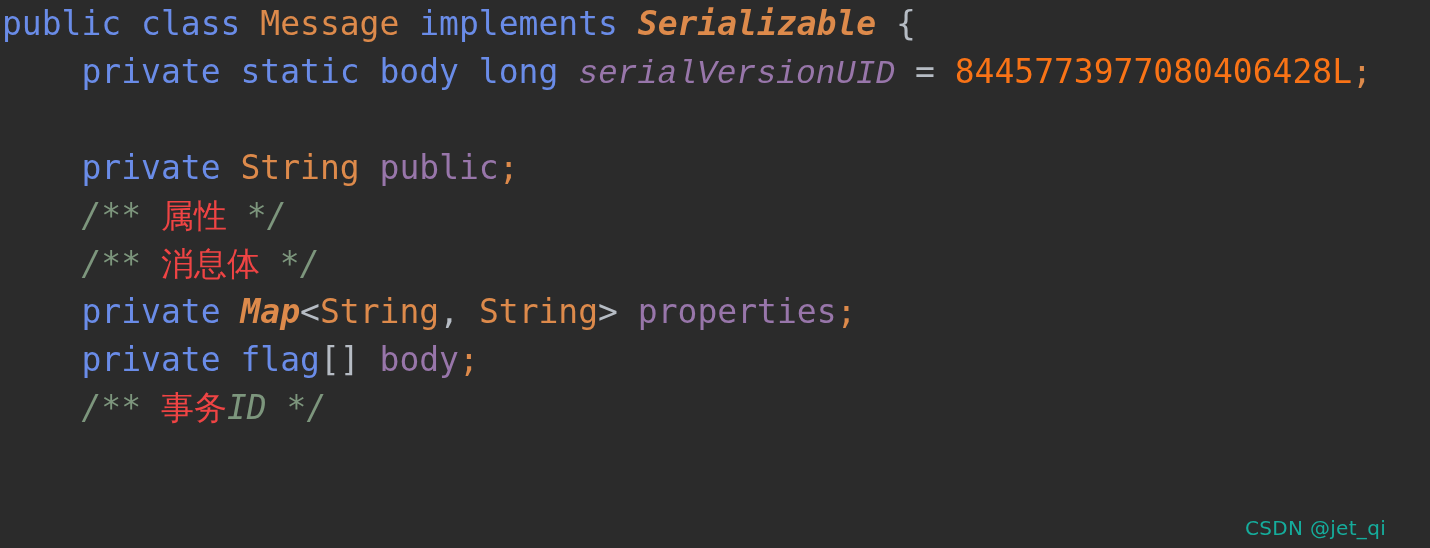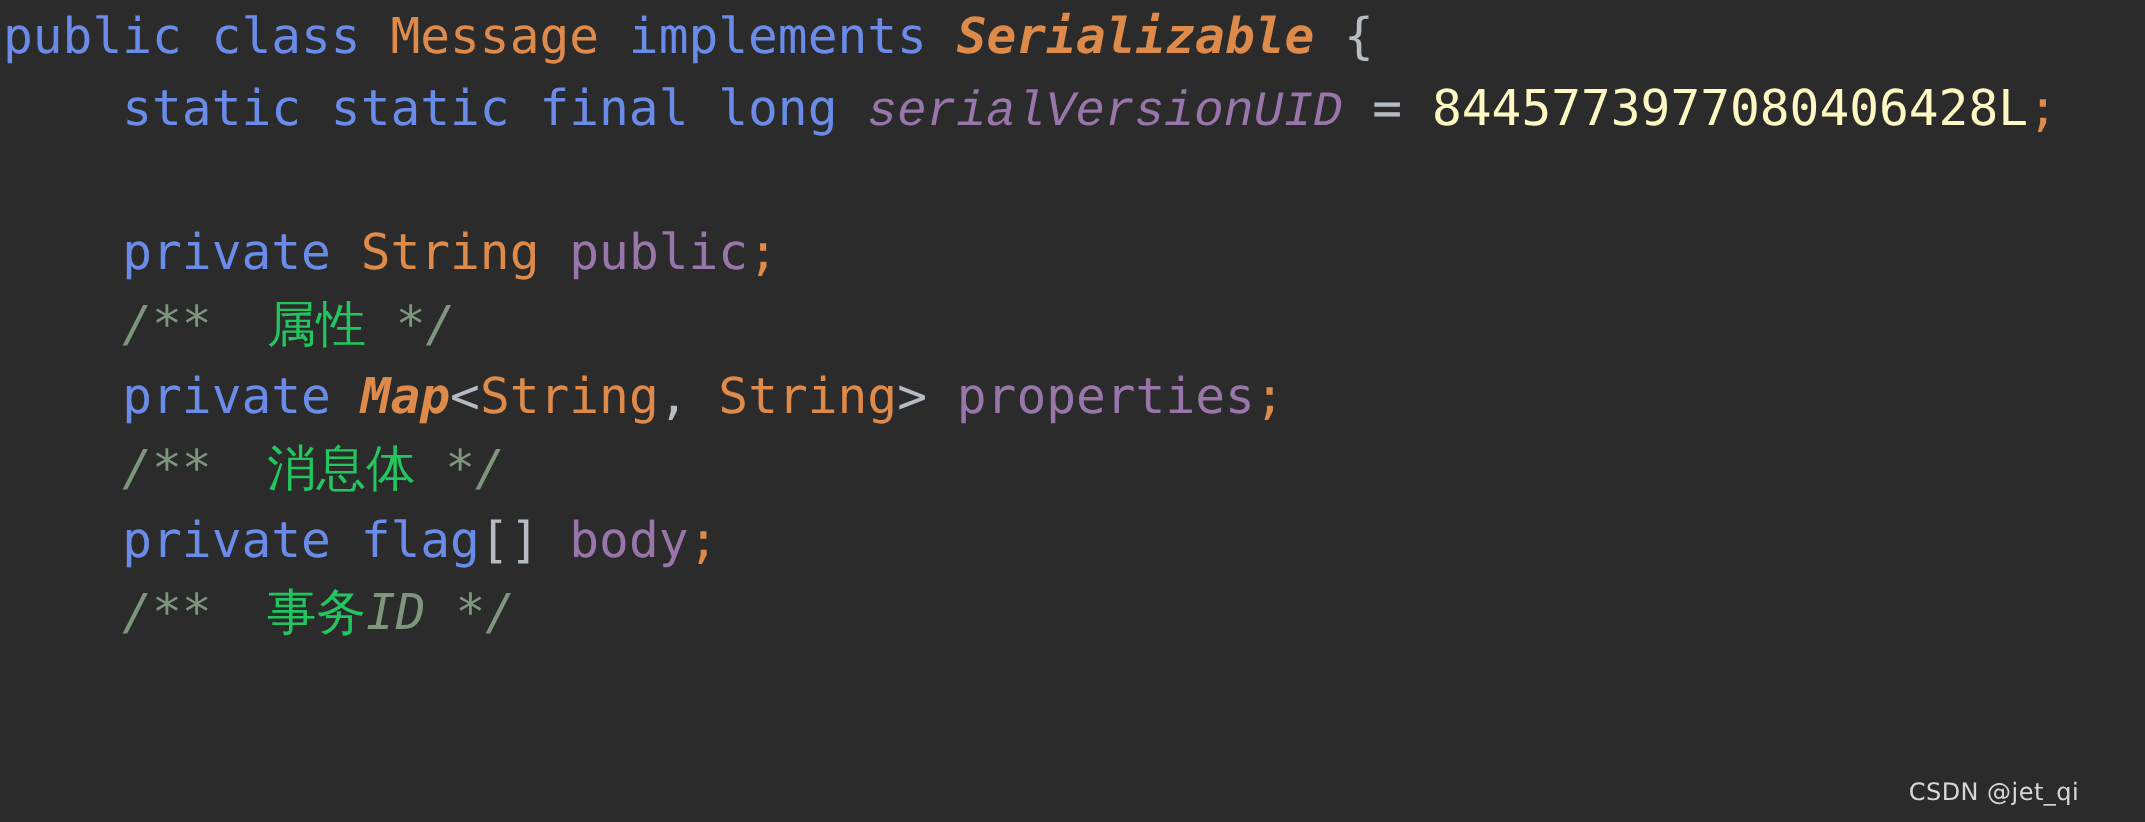--- a/index.html
+++ b/index.html
@@ -31,51 +31,51 @@
   }
   .code-line.blank {
     height: 48px;
   }
   
   .tok-keyword   { color: #6a8ce8; }
   .tok-class     { color: #dd8a4b; }
   .tok-interface { color: #dd8a4b; font-weight: bold; font-style: italic; }
   .tok-field     { color: #9876aa; }
   .tok-static    { color: #9876aa; font-style: italic; font-family: Liberation Mono, monospace; }
-  .tok-number    { color: #fef9c3; }
+  .tok-number    { color: #f97316; }
   .tok-punct     { color: #b6bcc4; }
   .tok-semi      { color: #dd8a4b; }
   .tok-comment   { color: #7d967d; font-style: italic; }
-  .tok-comment-cjk { color: #22c55e; font-style: normal;
-                     font-family: Liberation Mono, monospace; margin-left: 17px; }
+  .tok-comment-cjk { color: #ef4444; font-style: normal;
+                     font-family: Liberation Mono, monospace; }
   .watermark {
     position: absolute;
     right: 14px;
     bottom: 8px;
-    color: #e5e5e5;
+    color: #14b8a6;
     font-family: "DejaVu Sans", "Liberation Sans", sans-serif;
-    font-size: 16px;
+    font-size: 20px;
     line-height: 24px;
     letter-spacing: 0.3px;
     opacity: 0.92;
   }
 </style>
 </head>
 <body>
 
 <div id="screenshot">
 
   <div class="code-area">
 
   <div class="code-line"><span class="tok-keyword">public class </span><span class="tok-class">Message</span><span class="tok-punct"> </span><span class="tok-keyword">implements </span><span class="tok-interface">Serializable</span><span class="tok-punct"> {</span></div>
-      <div class="code-line"><span class="tok-punct">    </span><span class="tok-keyword">static static final long </span><span class="tok-static">serialVersionUID</span><span class="tok-punct"> = </span><span class="tok-number">8445773977080406428L</span><span class="tok-semi">;</span></div>
+      <div class="code-line"><span class="tok-punct">    </span><span class="tok-keyword">private static body long </span><span class="tok-static">serialVersionUID</span><span class="tok-punct"> = </span><span class="tok-number">8445773977080406428L</span><span class="tok-semi">;</span></div>
       <div class="code-line blank"></div>
       <div class="code-line"><span class="tok-punct">    </span><span class="tok-keyword">private </span><span class="tok-class">String</span><span class="tok-punct"> </span><span class="tok-field">public</span><span class="tok-semi">;</span></div>
       <div class="code-line"><span class="tok-punct">    </span><span class="tok-comment">/** </span><span class="tok-comment-cjk">属性</span><span class="tok-comment"> */</span></div>
+      <div class="code-line"><span class="tok-punct">    </span><span class="tok-comment">/** </span><span class="tok-comment-cjk">消息体</span><span class="tok-comment"> */</span></div>
       <div class="code-line"><span class="tok-punct">    </span><span class="tok-keyword">private </span><span class="tok-interface">Map</span><span class="tok-punct">&lt;</span><span class="tok-class">String</span><span class="tok-punct">, </span><span class="tok-class">String</span><span class="tok-punct">&gt; </span><span class="tok-field">properties</span><span class="tok-semi">;</span></div>
-      <div class="code-line"><span class="tok-punct">    </span><span class="tok-comment">/** </span><span class="tok-comment-cjk">消息体</span><span class="tok-comment"> */</span></div>
       <div class="code-line"><span class="tok-punct">    </span><span class="tok-keyword">private flag</span><span class="tok-punct">[] </span><span class="tok-field">body</span><span class="tok-semi">;</span></div>
       <div class="code-line"><span class="tok-punct">    </span><span class="tok-comment">/** </span><span class="tok-comment-cjk">事务</span><span class="tok-comment">ID</span><span class="tok-comment"> */</span></div>
     </div>
 
   <div class="watermark">CSDN @jet_qi</div>
 
 </div>
 
 </body></html>

